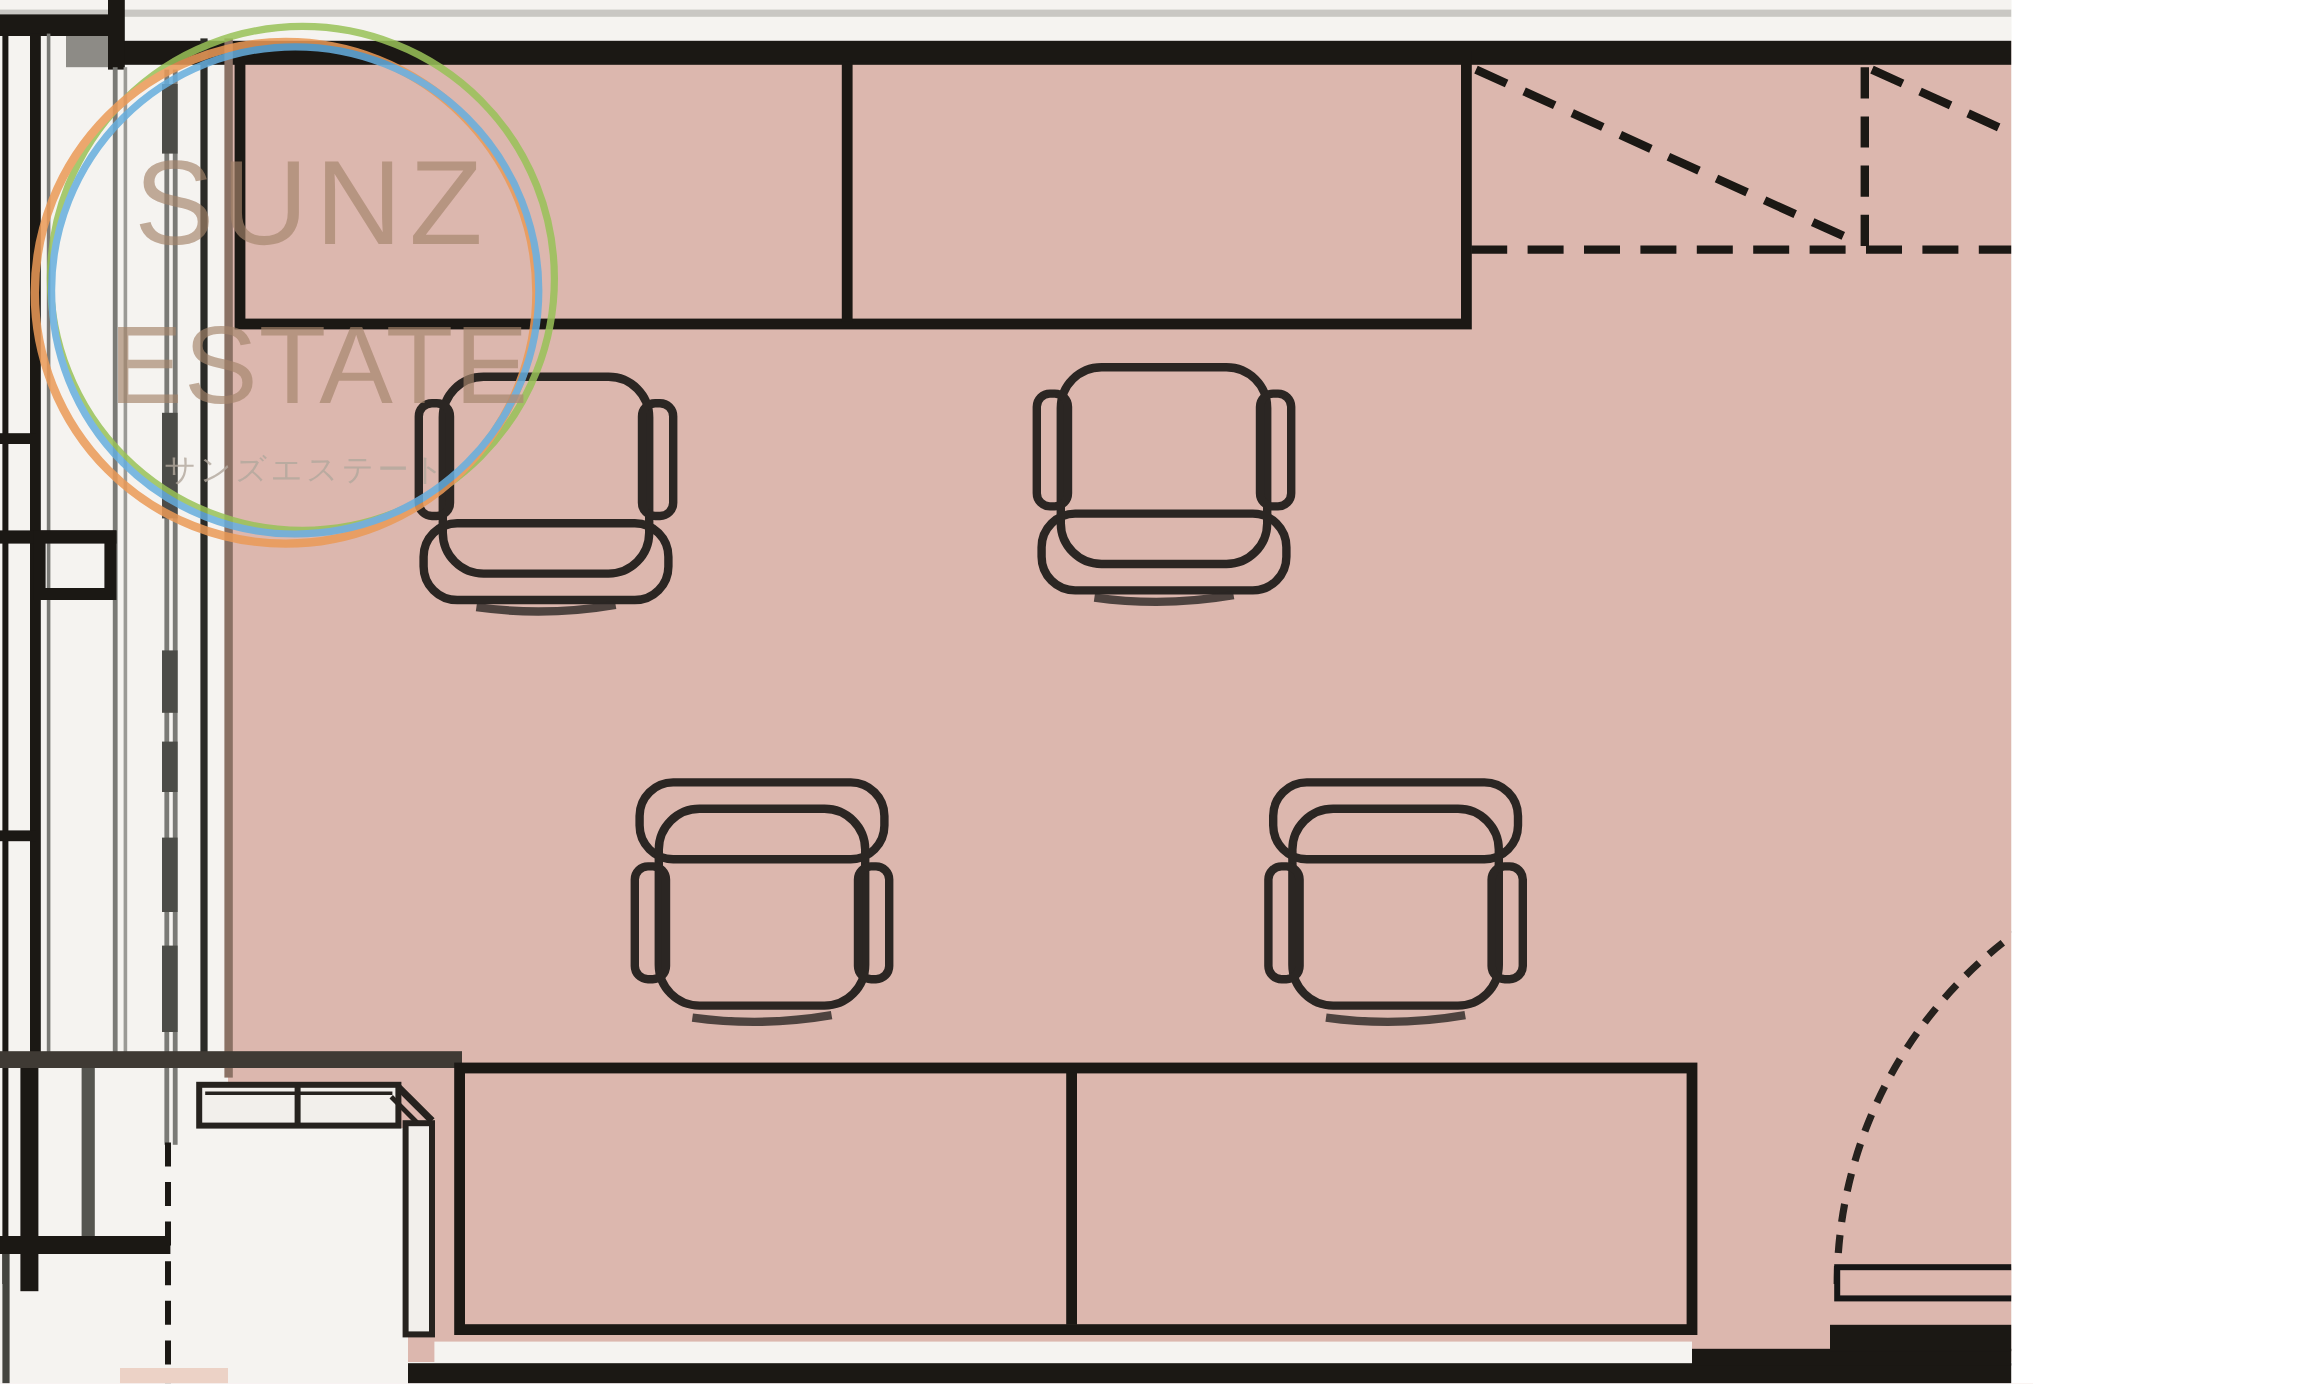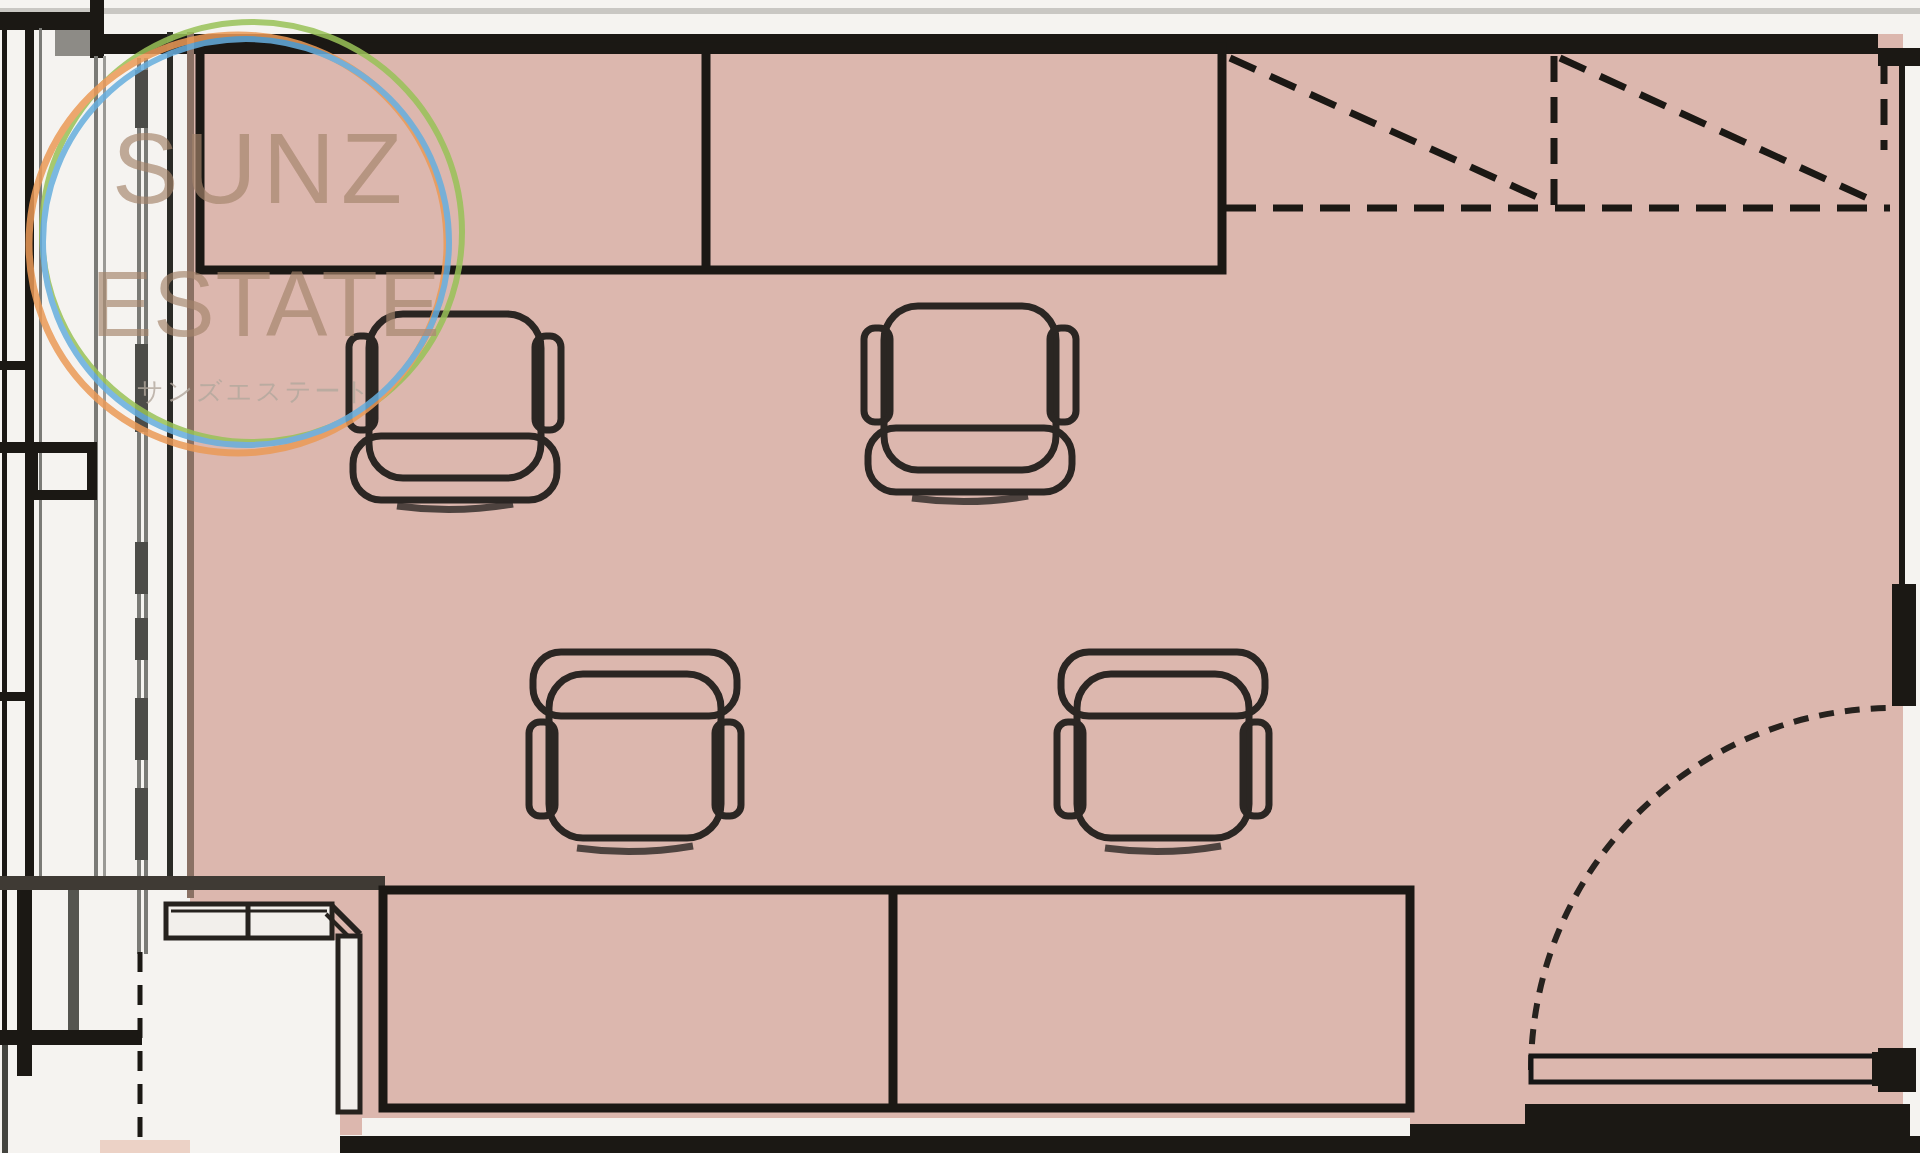--- a/index.html
+++ b/index.html
@@ -1,17 +1,17 @@
 <!DOCTYPE html>
 <html style="--bg: #f5f3f0; --floor: #dcb7ae; --floor_accent: #ecd2c6; --ink: #1b1814; --chair_ink: #2b2623; --dark_band: #3f3a34; --brown_edge: #8a7164; --mullion_gray: #7a7a76; --mullion_dark: #4c4c48; --mullion_light: #9a9995; --corner_gray: #8d8b86; --top_gray_line: #c9c7c3; --counter_fill: #f2efeb; --logo_orange: #eb9a57; --logo_blue: #66aede; --logo_green: #99c258; --logo_text: #a5846b; --logo_text_jp: #b3a89e;"><head>
 <meta charset="utf-8">
 <style>
   html,body{margin:0;padding:0;background:#ffffff;}
   .canvas{
-    position:relative;width:1920px;height:1153px;overflow:hidden;
+    position:relative;width:1676px;height:1153px;overflow:hidden;
     background:var(--bg,#f5f3f0);
     font-family:"Liberation Sans", sans-serif;
   }
   svg{display:block;}
   .bg{fill:var(--bg,#f5f3f0);}
   .floor{fill:var(--floor,#dcb7ae);}
   .ink{fill:var(--ink,#1b1814);}
   .stroke{stroke:var(--ink,#1b1814);fill:none;}
   .chair{stroke:var(--chair_ink,#2b2623);fill:none;stroke-width:7;}
   .logo-text{

